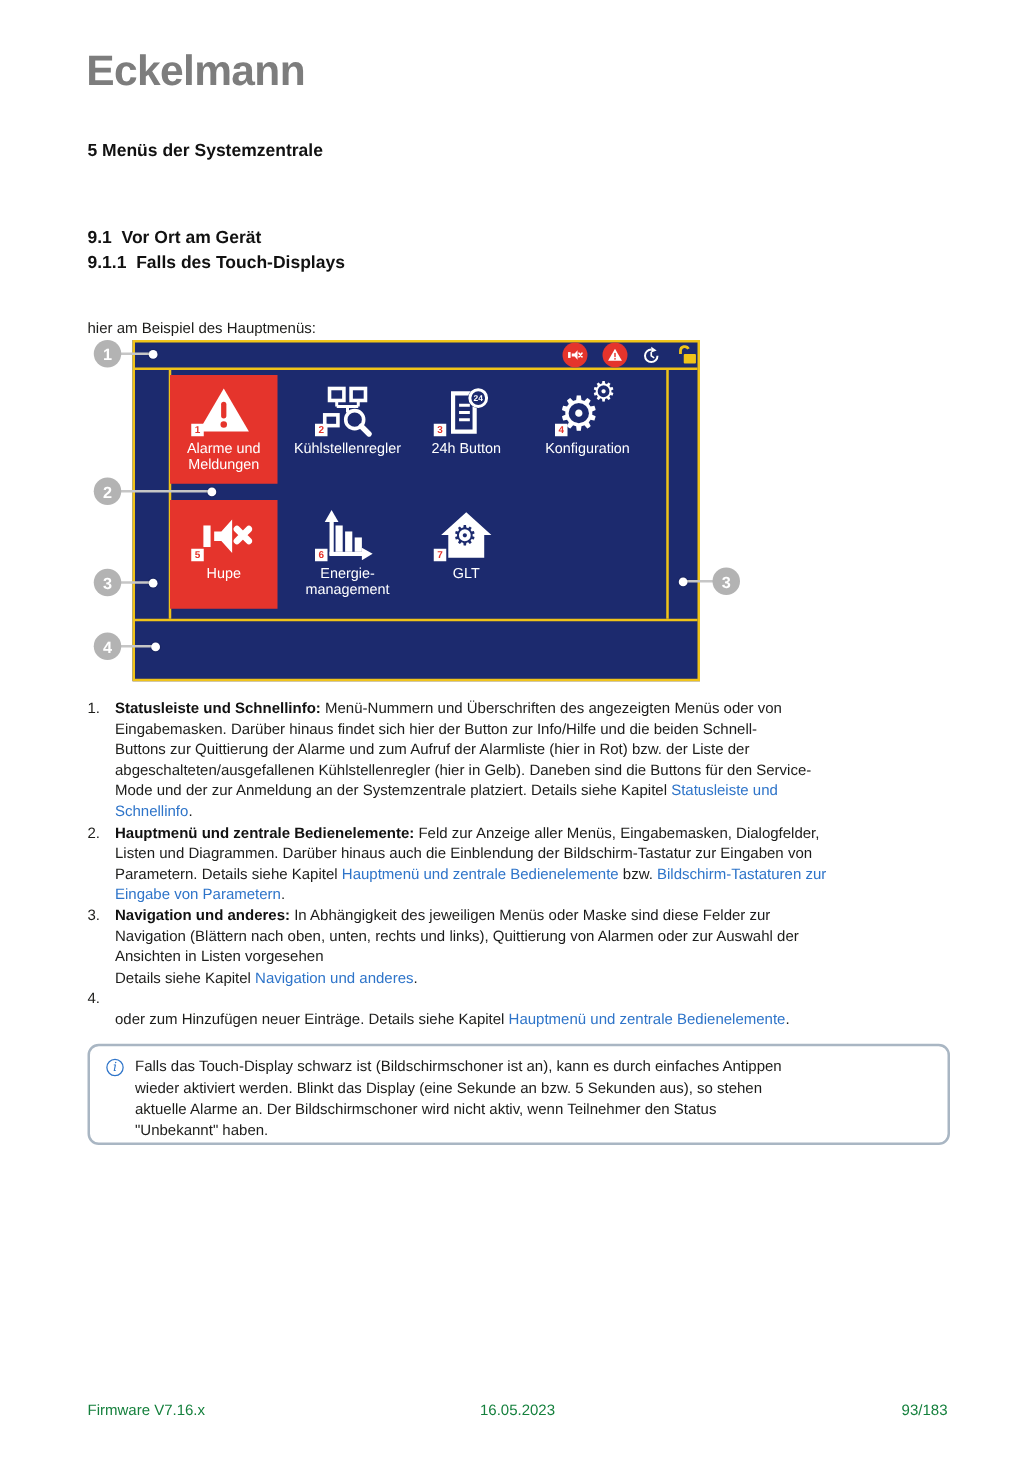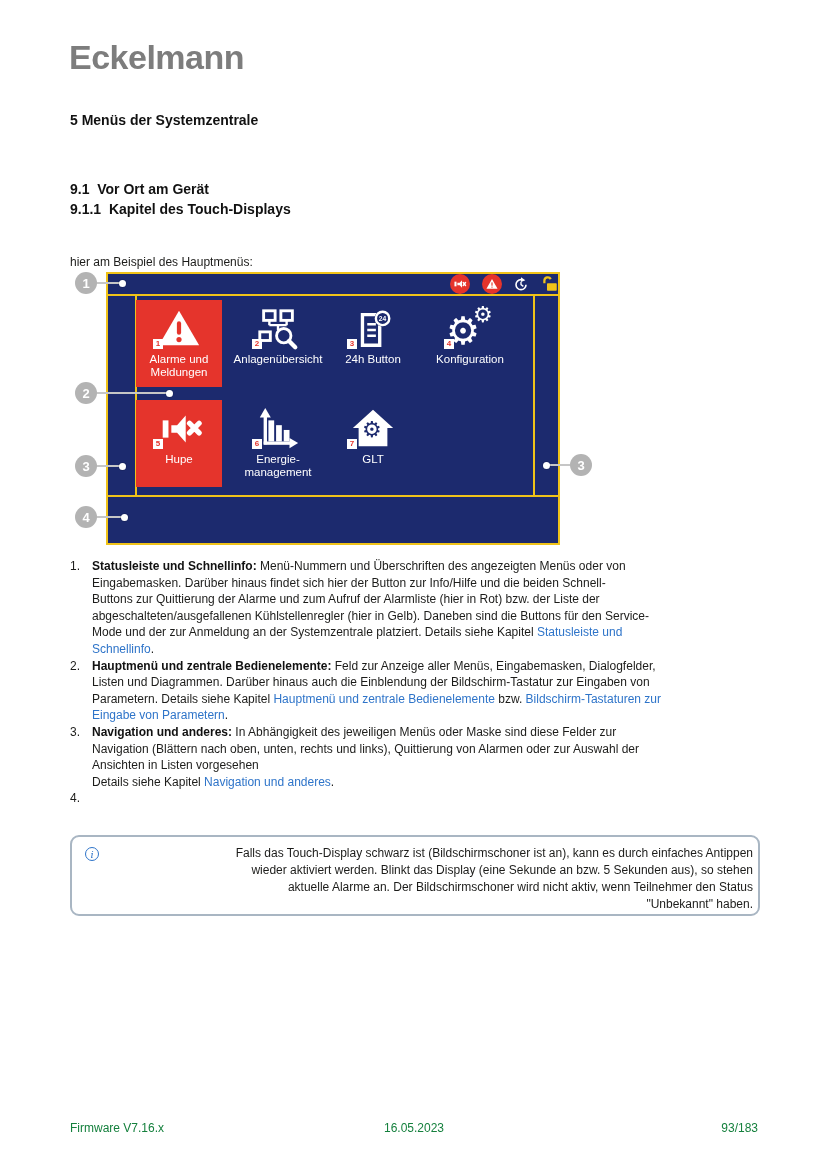--- a/index.html
+++ b/index.html
@@ -45,35 +45,35 @@
   .ln{white-space:nowrap;}
   .body b{color:#111;}
   .link{color:#2e74c9;}
 
   
   .infobox{position:absolute;left:70px;top:835px;width:690px;height:81px;border:2px solid #a9b6c3;
            border-radius:9px;box-sizing:border-box;}
   .info-icon{position:absolute;left:13px;top:10px;width:14px;height:14px;border:1.5px solid #2e74c9;border-radius:50%;
              color:#2e74c9;font-size:10px;display:flex;align-items:center;justify-content:center;
              font-family:"DejaVu Serif",serif;font-style:italic;box-sizing:border-box;}
-  .info-text{position:absolute;left:36px;top:8px;width:645px;font-size:12px;line-height:17px;text-align:right;}
+  .info-text{position:absolute;left:36px;top:8px;width:645px;font-size:12px;line-height:17px;}
 
   
   .footer{position:absolute;left:70px;top:1121px;width:688px;font-size:12px;color:#15803d;}
   .f-center{position:absolute;left:0;right:0;text-align:center;}
   .f-right{position:absolute;right:0;}
 </style>
 </head>
 <body>
 
 <div class="page">
   <div class="logo">Eckelmann</div>
   <div class="h h1">5 Menüs der Systemzentrale</div>
   <div class="h h2">9.1  Vor Ort am Gerät</div>
-  <div class="h h3">9.1.1  Kapitel des Touch-Displays</div>
+  <div class="h h3">9.1.1  Falls des Touch-Displays</div>
   <div class="intro" id="intro"><br><span class="ln">hier am Beispiel des Hauptmenüs:</span></div>
 
   <div class="display">
     <div class="dinner" id="display-inner">
         <div class="yline" style="left: 0px; top: 20px; width: 450px; height: 2px;"></div>
         <div class="yline" style="left: 0px; top: 221px; width: 450px; height: 2px;"></div>
         <div class="yline" style="left: 27px; top: 22px; width: 2px; height: 199px;"></div>
         <div class="yline" style="left: 425px; top: 22px; width: 2px; height: 199px;"></div>
         <div class="scircle" style="left: 342px; top: 0px; width: 20px; height: 20px;">
           <svg viewBox="0 0 24 24">
@@ -118,21 +118,21 @@
             <svg viewBox="0 0 48 48" fill="none" stroke="#fff" stroke-width="3">
               <rect x="9" y="5" width="12" height="10"></rect>
               <rect x="27" y="5" width="12" height="10"></rect>
               <path d="M15 15 V20 M33 15 V20 M15 20 H33 M24 20 V25" stroke-width="2.5"></path>
               <rect x="5" y="27" width="11" height="9"></rect>
               <circle cx="30" cy="31" r="7.5"></circle>
               <path d="M35.5 36.5 L42 43" stroke-width="4.5" stroke-linecap="round"></path>
             </svg>
             <span class="badge">2</span>
           </div>
-          <div class="tlabel">Anlagenübersicht</div>
+          <div class="tlabel">Kühlstellenregler</div>
         </div>
         <div class="tile" style="left: 222px; top: 26px;">
           <div class="ticon">
             <svg viewBox="0 0 48 48" fill="none" stroke="#fff">
               <path d="M13 9 H31 V41 H13 Z" stroke-width="3.5"></path>
               <path d="M18 19 H27 M18 25 H27 M18 31 H27" stroke-width="2.5"></path>
               <circle cx="34" cy="13" r="8.5" fill="#1c2a6e" stroke="none"></circle>
               <circle cx="34" cy="13" r="7" stroke-width="2.5"></circle>
               <text x="34" y="15.8" text-anchor="middle" font-size="7" fill="#fff" stroke="none" font-family="Liberation Sans, sans-serif" font-weight="bold">24</text>
             </svg>
@@ -213,21 +213,21 @@
       <div class="li">
         <span class="num">2.</span>
         <div class="body"><span class="ln"><b>Hauptmenü und zentrale Bedienelemente:</b> Feld zur Anzeige aller Menüs, Eingabemasken, Dialogfelder,</span><br><span class="ln">Listen und Diagrammen. Darüber hinaus auch die Einblendung der Bildschirm-Tastatur zur Eingaben von</span><br><span class="ln">Parametern. Details siehe Kapitel <span class="link">Hauptmenü und zentrale Bedienelemente</span> bzw. <span class="link">Bildschirm-Tastaturen zur</span></span><br><span class="ln"><span class="link">Eingabe von Parametern</span>.</span></div>
       </div>
       <div class="li">
         <span class="num">3.</span>
         <div class="body"><span class="ln"><b>Navigation und anderes:</b> In Abhängigkeit des jeweiligen Menüs oder Maske sind diese Felder zur</span><br><span class="ln">Navigation (Blättern nach oben, unten, rechts und links), Quittierung von Alarmen oder zur Auswahl der</span><br><span class="ln">Ansichten in Listen vorgesehen</span><br><span class="ln">Details siehe Kapitel <span class="link">Navigation und anderes</span>.</span></div>
       </div>
       <div class="li">
         <span class="num">4.</span>
-        <div class="body"><br></div>
+        <div class="body"><br><span class="ln">oder zum Hinzufügen neuer Einträge. Details siehe Kapitel <span class="link">Hauptmenü und zentrale Bedienelemente</span>.</span></div>
       </div>
     </div>
 
   <div class="infobox">
     <span class="info-icon">i</span>
     <div class="info-text" id="info-text"><span class="ln">Falls das Touch-Display schwarz ist (Bildschirmschoner ist an), kann es durch einfaches Antippen</span><br><span class="ln">wieder aktiviert werden. Blinkt das Display (eine Sekunde an bzw. 5 Sekunden aus), so stehen</span><br><span class="ln">aktuelle Alarme an. Der Bildschirmschoner wird nicht aktiv, wenn Teilnehmer den Status</span><br><span class="ln">"Unbekannt" haben.</span></div>
   </div>
 
   <div class="footer">
     <span class="f-left">Firmware V7.16.x</span>

